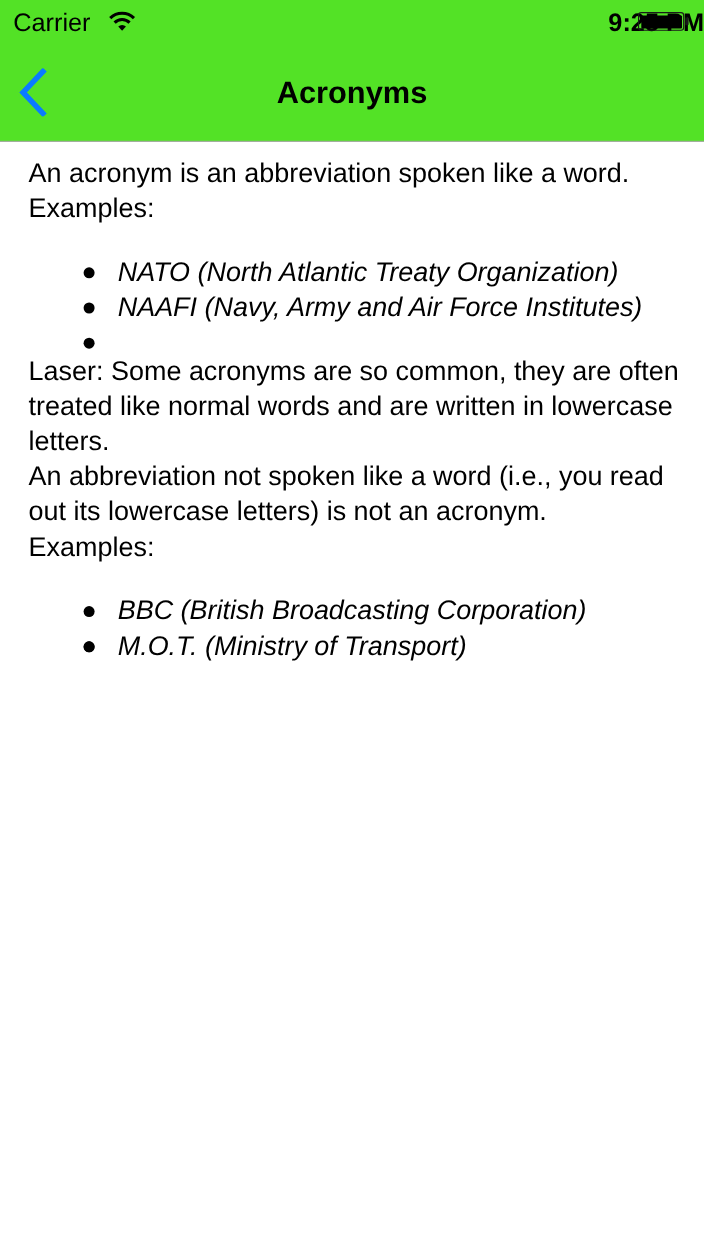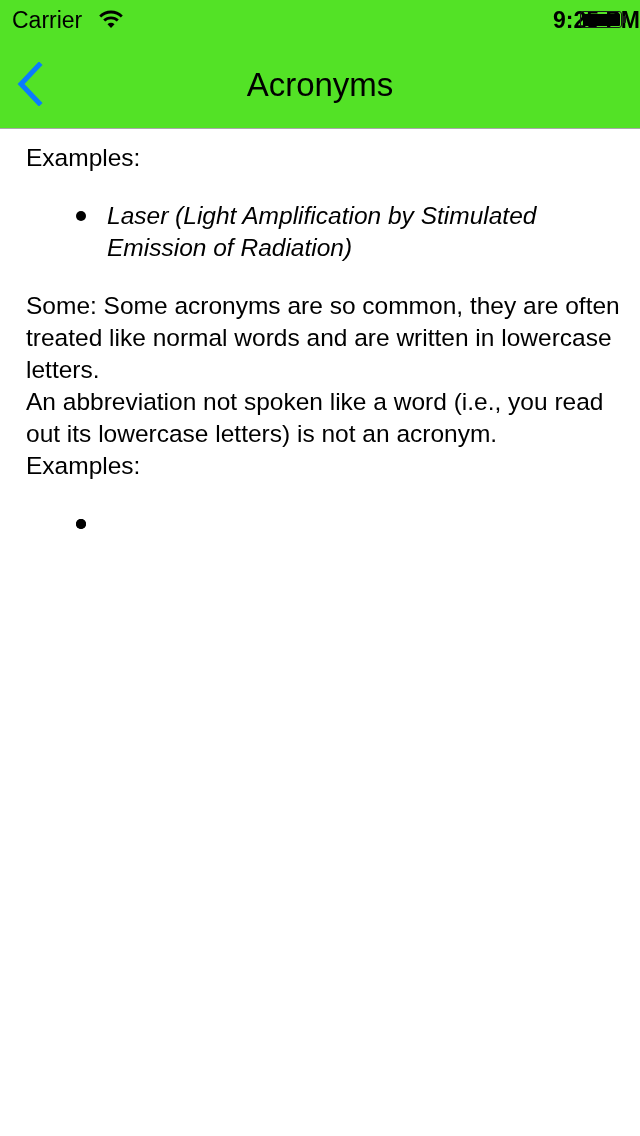--- a/index.html
+++ b/index.html
@@ -94,22 +94,22 @@
       position: absolute;
       left: 8px;
       top: 6px;
     }
     .nav-title {
       position: absolute;
       left: 0;
       width: 640px;
       top: 26px;
       text-align: center;
-      font-size: 33px;
-      font-weight: normal;
+      font-size: 28px;
+      font-weight: bold;
       line-height: 38px;
     }
     .content {
       position: absolute;
       left: 26px;
       top: 142px;
       width: 600px;
       font-size: 24.5px;
       line-height: 32px;
     }
@@ -170,34 +170,47 @@
     <div class="back-button">
       <svg width="28" height="44" viewBox="0 0 28 44">
         <polyline points="23,3 5,22 23,41" fill="none" stroke="#0a7bff" stroke-width="5" stroke-linecap="square" stroke-linejoin="miter"></polyline>
       </svg>
     </div>
     <div class="nav-title">Acronyms</div>
   </div>
 </div>
 
 <div class="content">
+  <p>An acronym is an abbreviation spoken like a word.</p>
   <p class="bold">Examples:</p>
 
   <ul class="examples first">
     <li>
       <span class="bullet"></span>
-      <span>Laser (Light Amplification by Stimulated Emission of Radiation)</span>
+      <span>NATO (North Atlantic Treaty Organization)</span>
+    </li>
+    <li>
+      <span class="bullet"></span>
+      <span>NAAFI (Navy, Army and Air Force Institutes)</span>
+    </li>
+    <li>
+      <span class="bullet"></span>
     </li>
   </ul>
 
-  <p><span class="bold">Some:</span><span> Some acronyms are so common, they are often treated like normal words and are written in lowercase letters.</span></p>
+  <p><span class="bold">Laser:</span><span> Some acronyms are so common, they are often treated like normal words and are written in lowercase letters.</span></p>
   <p>An abbreviation not spoken like a word (i.e., you read out its lowercase letters) is not an acronym.</p>
   <p class="bold">Examples:</p>
 
   <ul class="examples second">
     <li>
       <span class="bullet"></span>
-    </li>
-    <li>
-      <span class="bullet"></span>
+      <span>BBC (British Broadcasting Corporation)</span>
+    </li>
+    <li>
+      <span class="bullet"></span>
+    </li>
+    <li>
+      <span class="bullet"></span>
+      <span>M.O.T. (Ministry of Transport)</span>
     </li>
   </ul>
 </div>
 
 </body></html>

